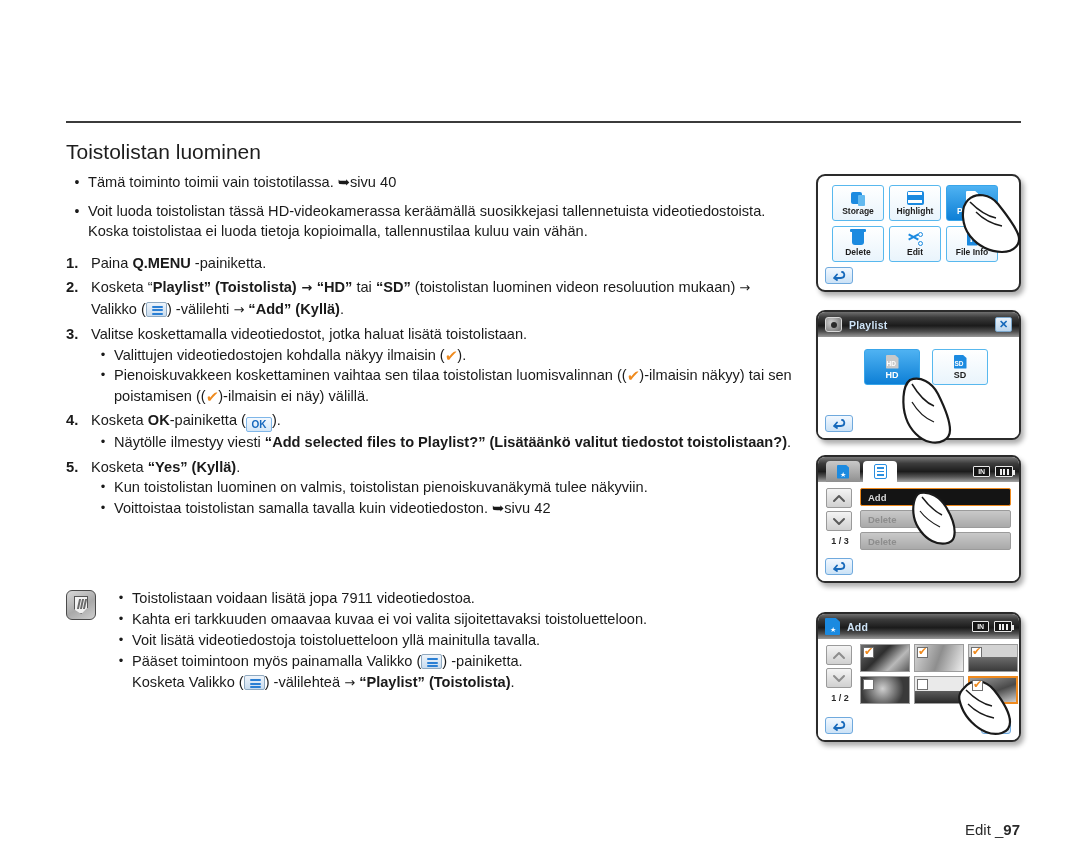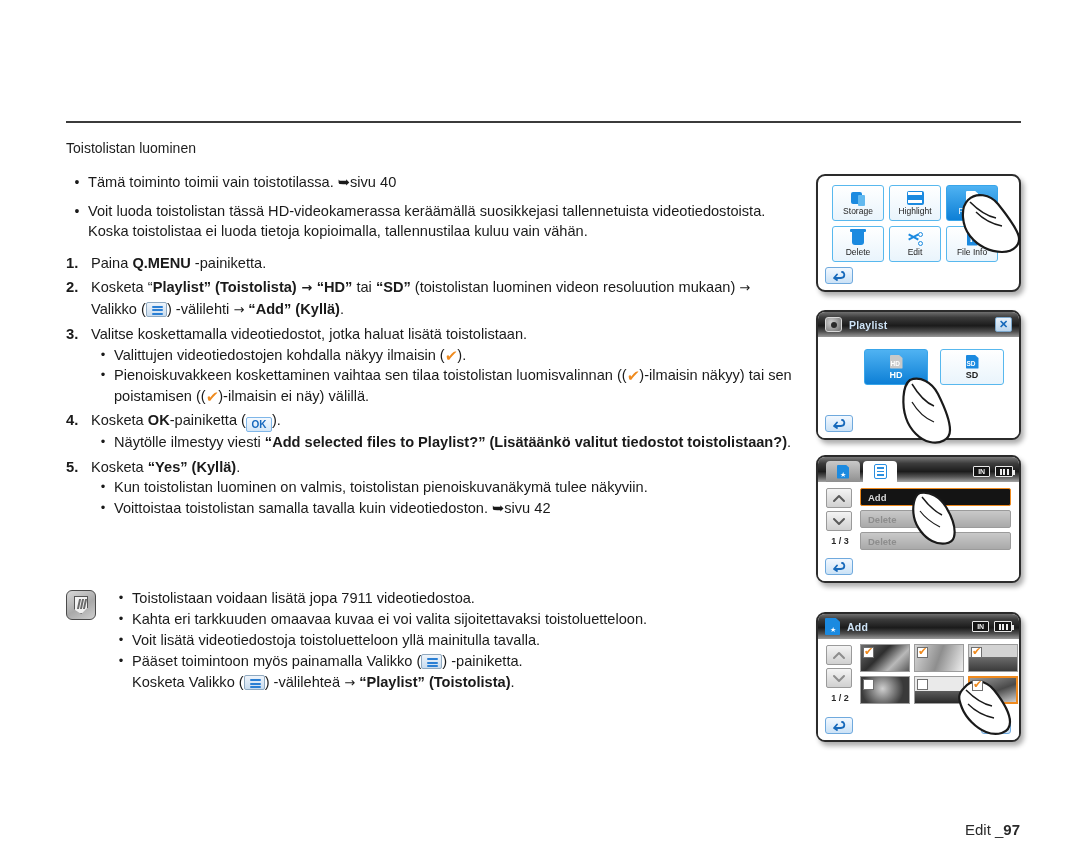--- a/index.html
+++ b/index.html
@@ -17,21 +17,21 @@
     position: absolute; left: 66px; top: 66px;
     font-size: 40px; font-weight: 400; letter-spacing: -0.4px;
     color: #1d1d1d; white-space: nowrap;
   }
   .title-rule {
     position: absolute; left: 66px; top: 121px; width: 955px; height: 2px;
     background: #3b3b3b;
   }
   .section-title {
     position: absolute; left: 66px; top: 140px;
-    font-size: 14px; font-weight: 400; color: #1d1d1d;
+    font-size: 21px; font-weight: 400; color: #1d1d1d;
   }
 
   
   .body-col {
     position: absolute; left: 66px; top: 172px; width: 730px;
     font-size: 14.6px; line-height: 20.5px;
   }
 
   .row { display: flex; align-items: flex-start; }
   .row + .row { margin-top: 0px; }
@@ -212,21 +212,21 @@
     position: absolute; left: 14px; top: 9px;
     display: grid; grid-template-columns: repeat(3, 52px);
     grid-template-rows: repeat(2, 36px); gap: 5px;
   }
   .qbtn {
     border: 1.5px solid #58b8ee; border-radius: 3px;
     background: linear-gradient(#ffffff,#e9f4fc);
     display: flex; flex-direction: column; align-items: center; justify-content: center;
     gap: 1px;
   }
-  .qbtn .qlab { font-size: 8.5px; font-weight: normal; color: #1d1d1d; }
+  .qbtn .qlab { font-size: 8.5px; font-weight: bold; color: #1d1d1d; }
   .qbtn.sel { background: linear-gradient(#4fb2f2,#0d7fd6); border-color:#38a5ea; }
   .qbtn.sel .qlab { color: #ffffff; }
 
   .gicon { width: 17px; height: 14px; position: relative; }
 
   
   .ic-storage { background:#1b8ae0; border-radius:2px; position:relative; }
   .ic-storage:after{content:"";position:absolute;right:-3px;top:3px;width:7px;height:11px;background:#63b9ef;border-radius:1px;}
   
   .ic-high { background:#1b8ae0; border-radius:2px; }
@@ -251,21 +251,21 @@
   .ic-edit b:nth-child(3){top:0px;}
   .ic-edit b:nth-child(4){bottom:0px;}
   
   .ic-info { width:11px;height:14px;margin:0 auto;background:#1b8ae0;border-radius:1px;
              clip-path: polygon(0 0, 72% 0, 100% 22%, 100% 100%, 0 100%); position:relative;}
   .ic-info:after{content:"i";position:absolute;left:3.5px;top:2px;color:#fff;font-size:9px;font-weight:bold;line-height:10px;font-family:"Liberation Serif",serif;}
 
   
   .hsrow { position:absolute; left:46px; top:12px; display:flex; gap:12px; }
   .hsbtn {
-    width: 64px; height: 36px; border: 1.5px solid #58b8ee; border-radius: 3px;
+    width: 56px; height: 36px; border: 1.5px solid #58b8ee; border-radius: 3px;
     background: linear-gradient(#ffffff,#e9f4fc);
     display:flex;flex-direction:column;align-items:center;justify-content:center;gap:1px;
   }
   .hsbtn.sel { background: linear-gradient(#4fb2f2,#0d7fd6); border-color:#38a5ea; }
   .hsbtn .lab { font-size:9px;font-weight:bold;color:#1d1d1d; }
   .hsbtn.sel .lab { color:#fff; }
   .doc-ic { width:13px;height:14px;border-radius:1px;background:#1b8ae0;position:relative;
             clip-path: polygon(0 0, 70% 0, 100% 25%, 100% 100%, 0 100%); }
   .hsbtn.sel .doc-ic { background:#c9c9c9; }
   .doc-ic em { position:absolute; left:1px; bottom:1px; font-style:normal;

